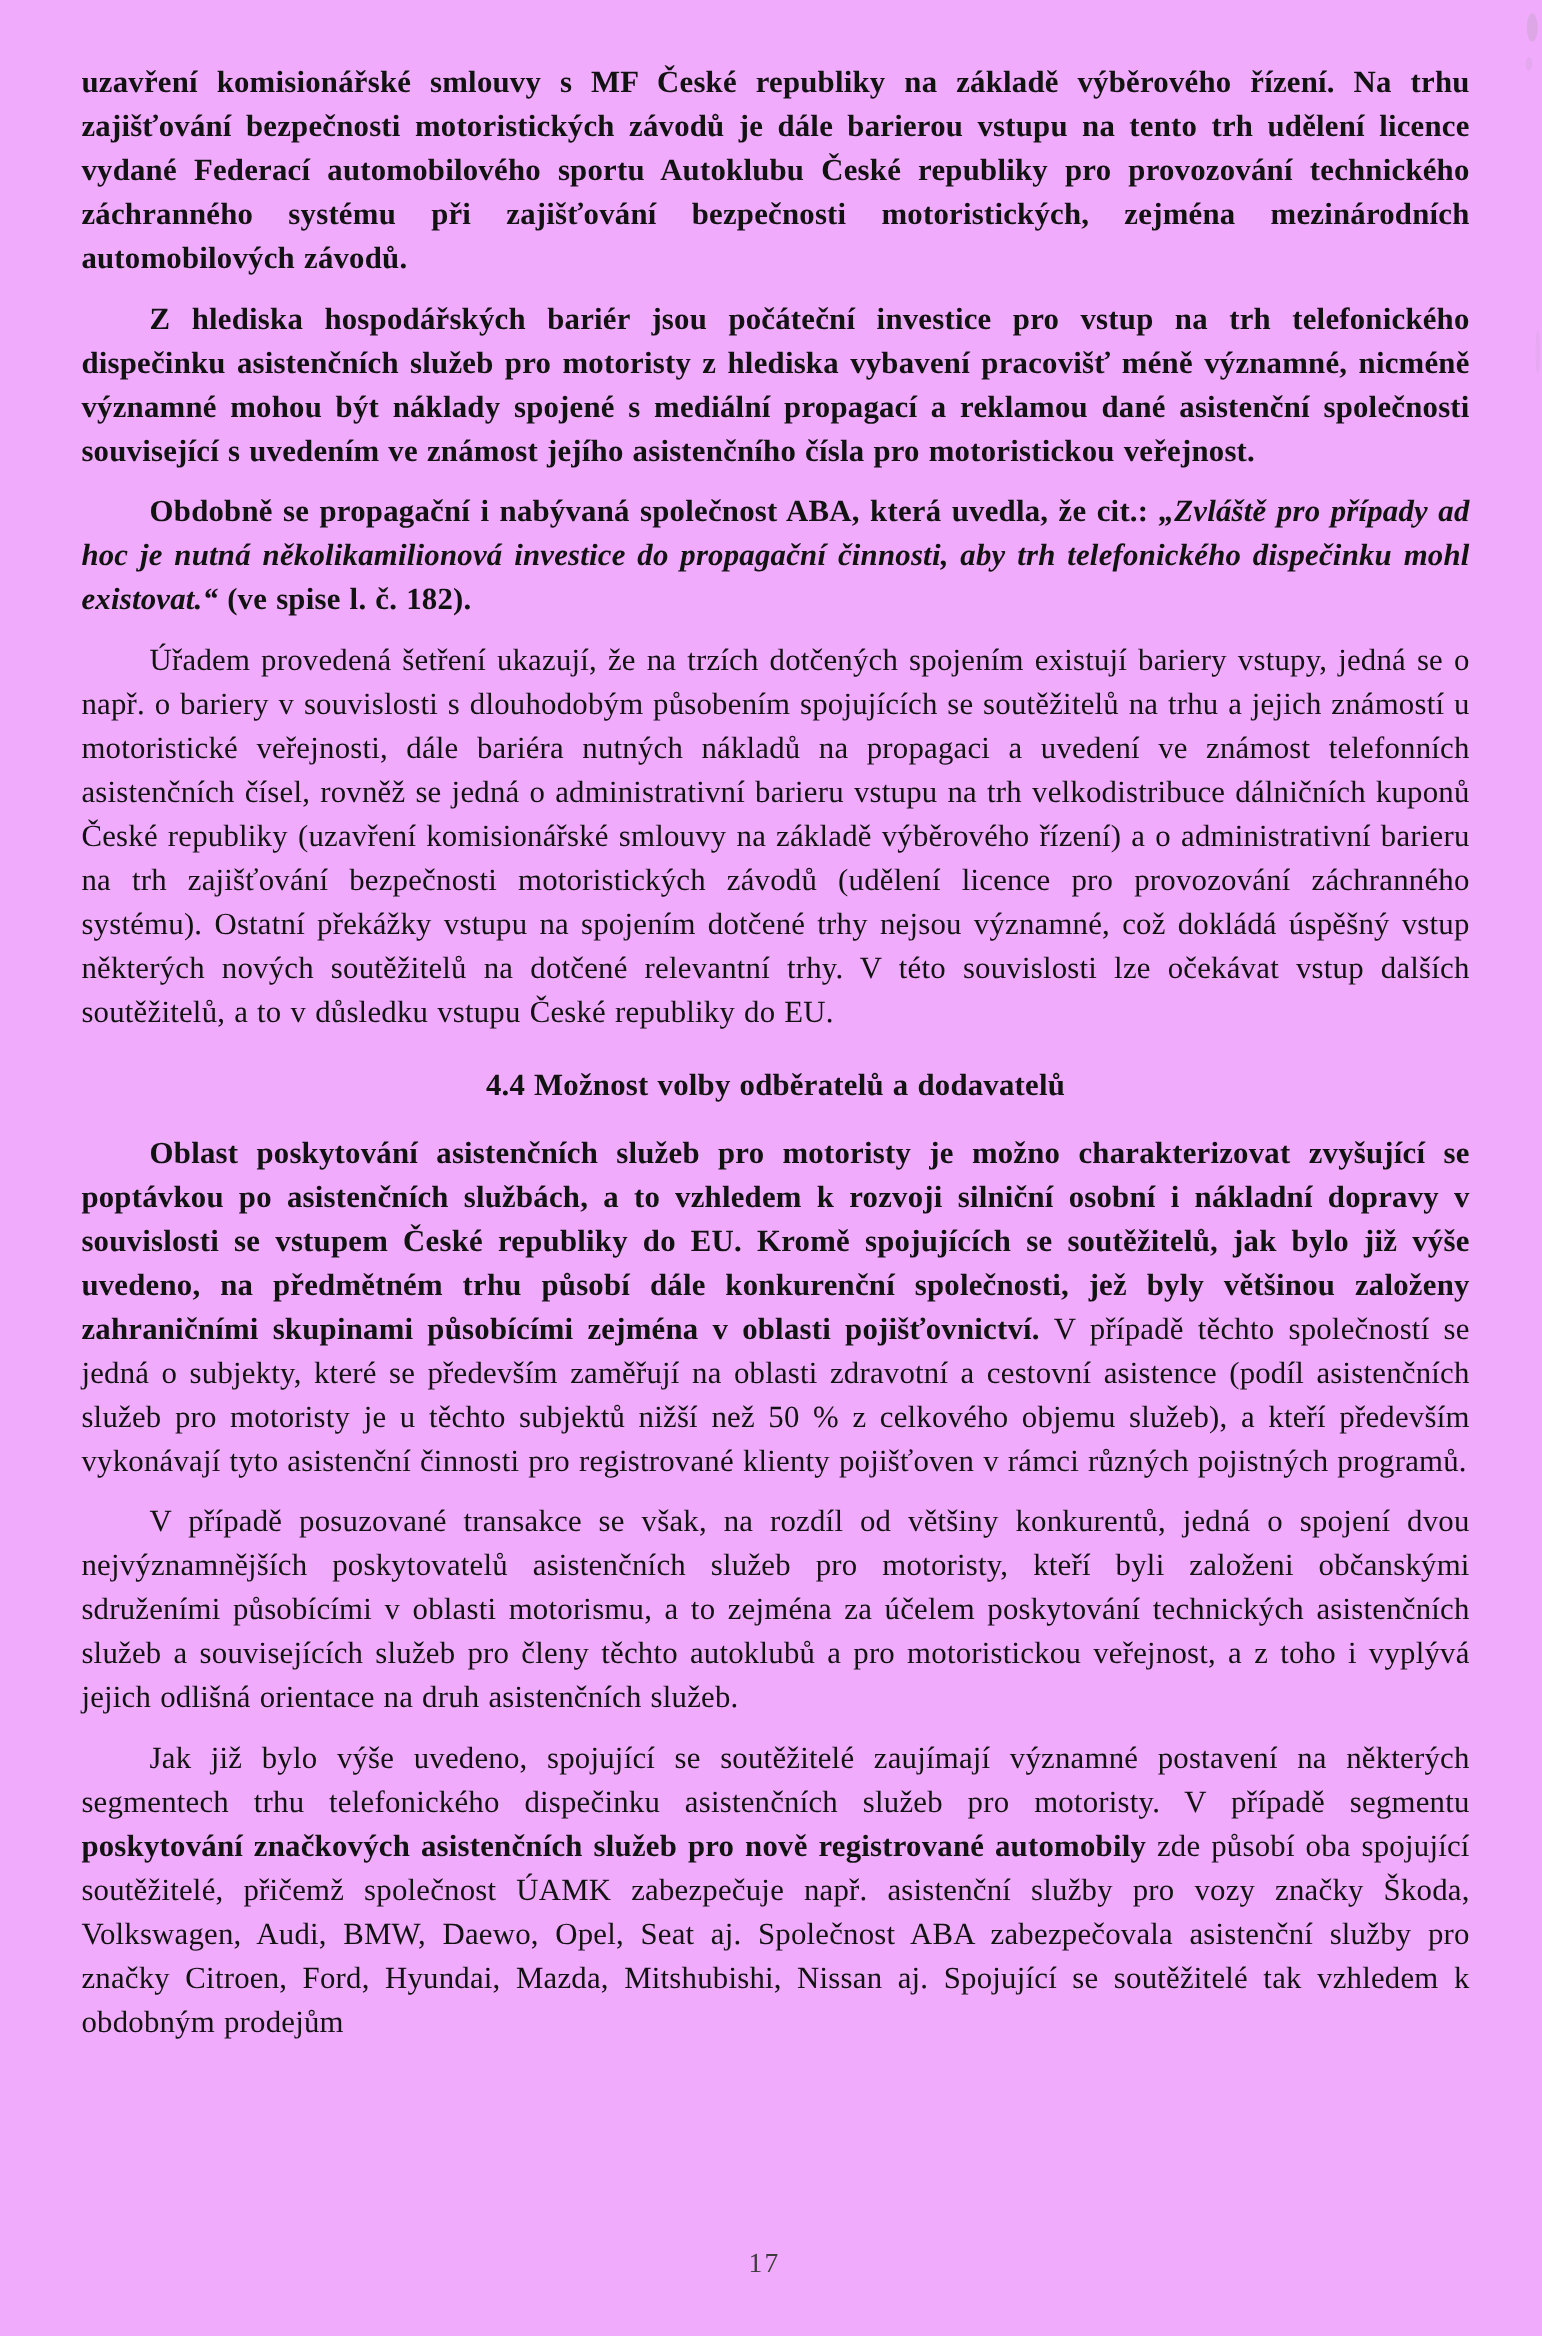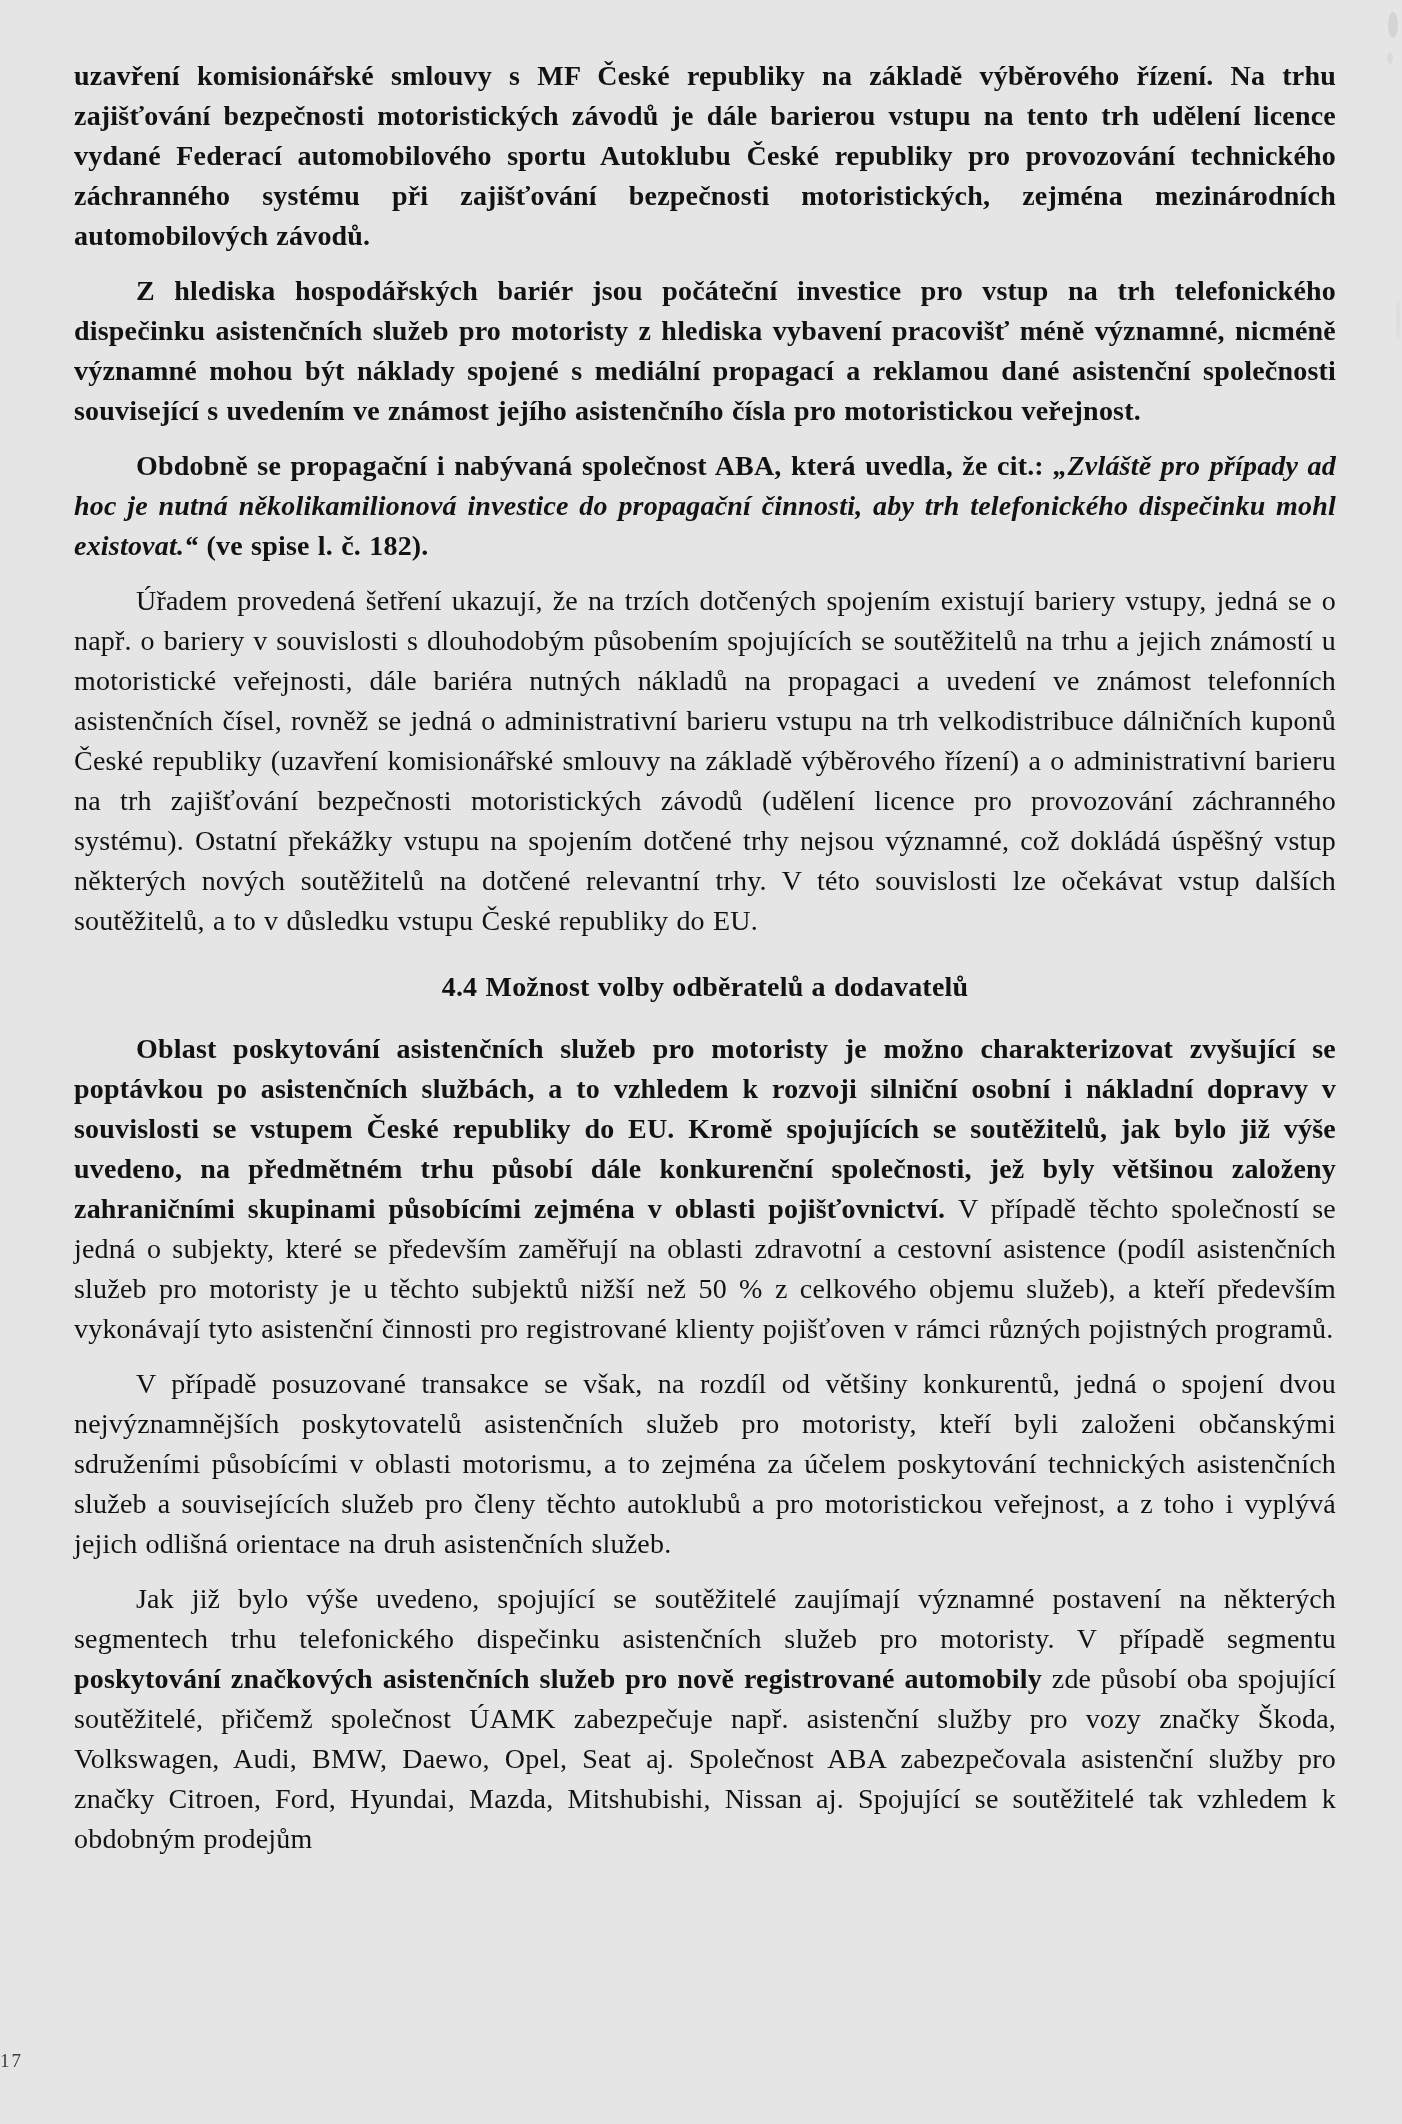--- a/index.html
+++ b/index.html
@@ -5,21 +5,21 @@
   html, body {
     margin: 0;
     padding: 0;
     background: #ffffff;
   }
   .page {
     position: relative;
     width: 1402px;
     height: 2124px;
     margin: 0 auto;
-    background: #e5e5e5;
+    background: #f0abfc;
     overflow: hidden;
     font-family: "Liberation Serif", "DejaVu Serif", serif;
     color: #121212;
   }
   .doc-body {
     position: absolute;
     top: 56px;
     left: 74px;
     width: 1262px;
   }
@@ -39,22 +39,22 @@
     text-align: center;
     margin: 26px 0 22px 0;
   }
   .run-italic { font-style: italic; }
   .run-bold { font-weight: bold; }
   .footer {
     position: absolute;
     bottom: 52px;
     left: 0;
     right: 12px;
-    text-align: left;
-    font-size: 19px;
+    text-align: center;
+    font-size: 25px;
     color: #3c3c3c;
     letter-spacing: 2px;
   }
   
   .artifact {
     position: absolute;
     background: #9a9a9a;
     opacity: 0.22;
     border-radius: 50%;
     pointer-events: none;

